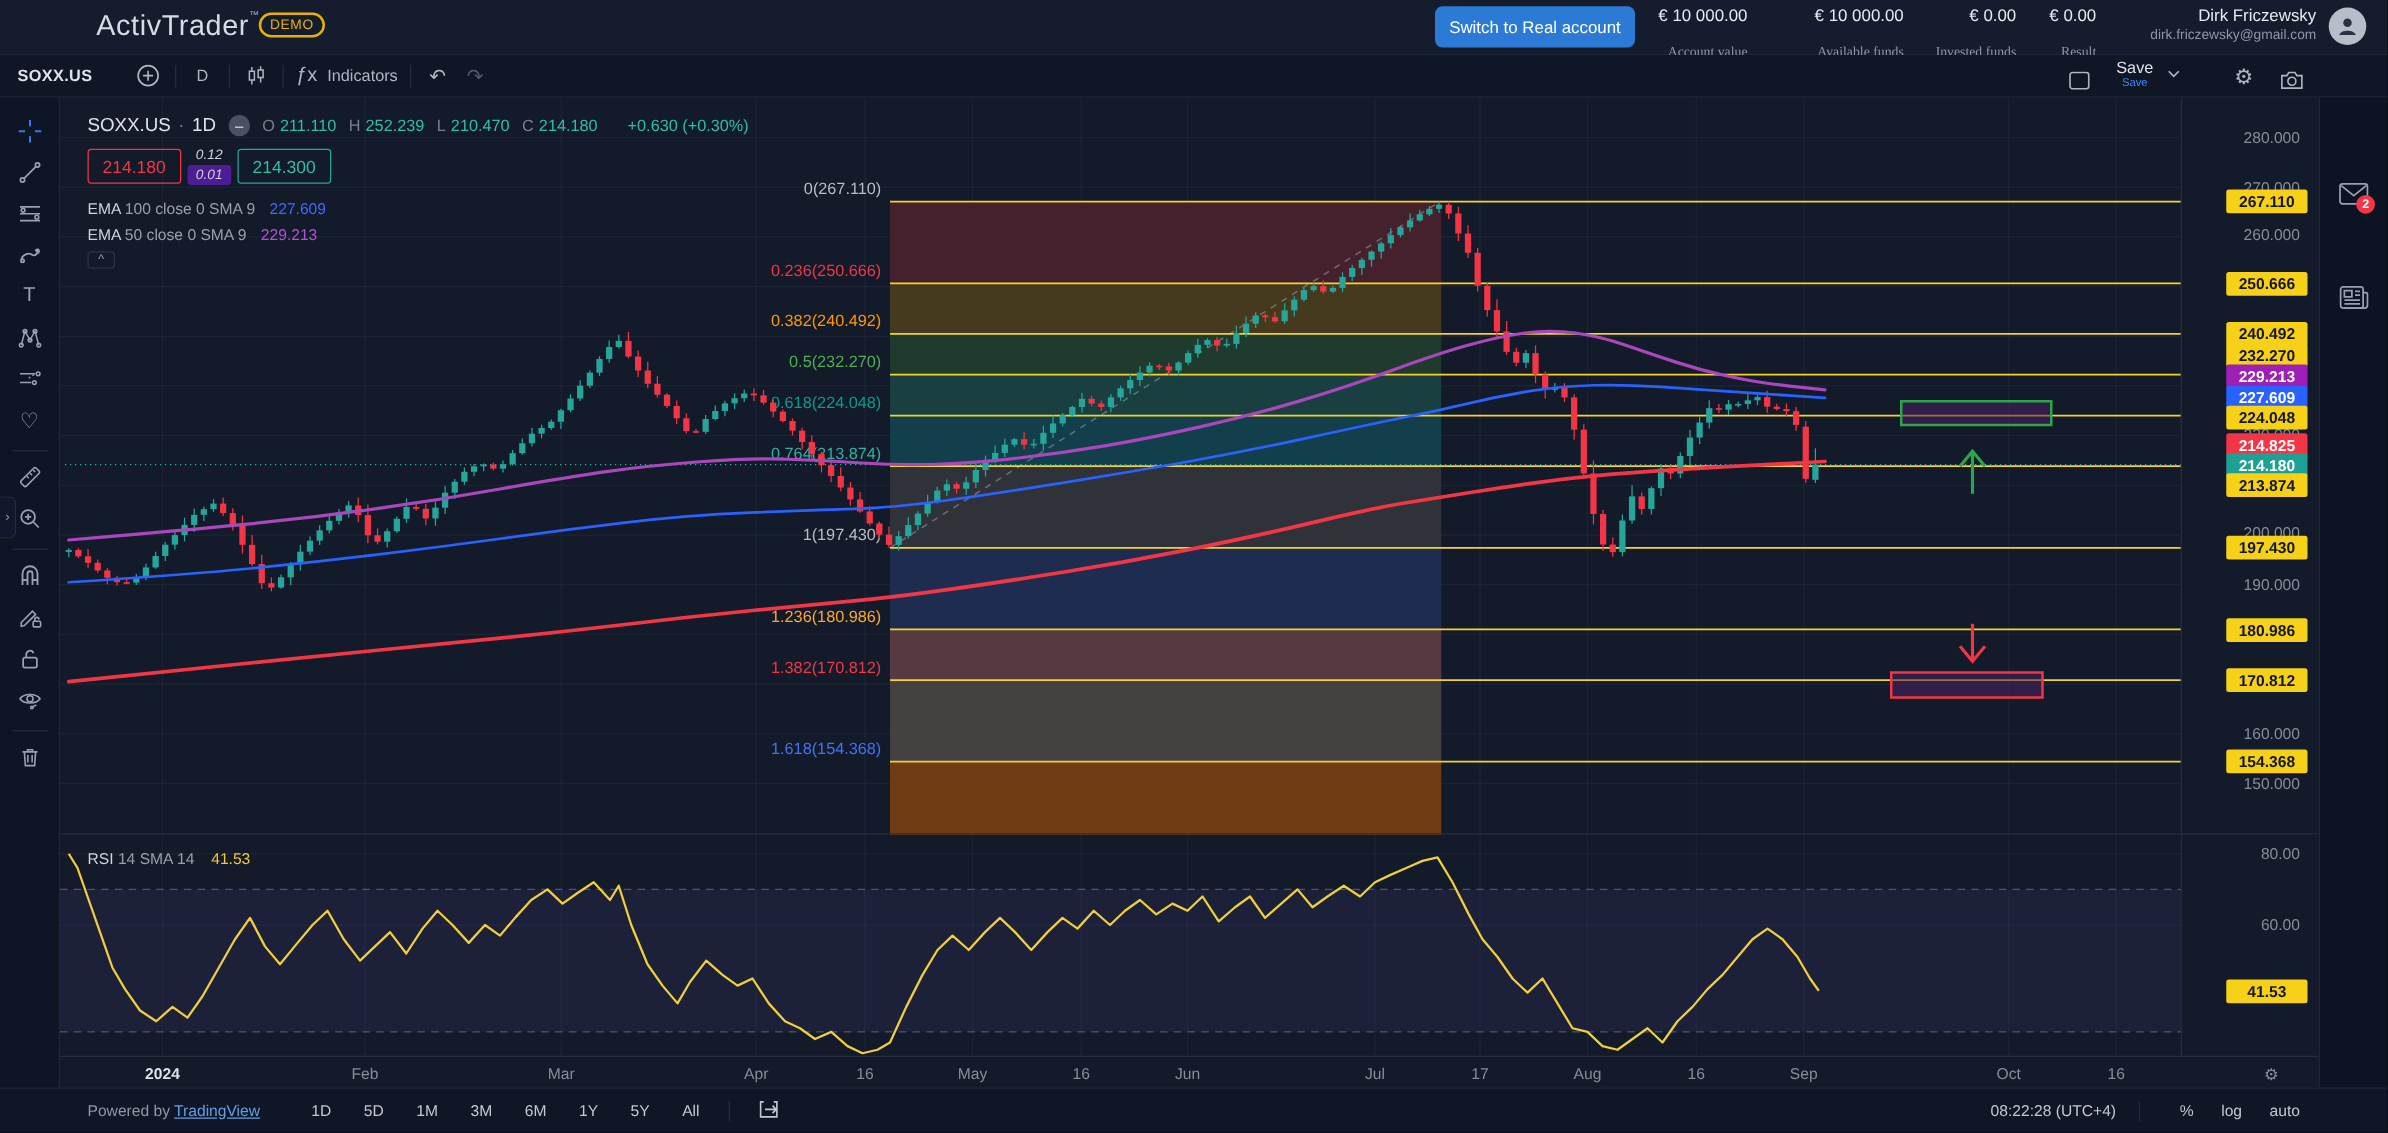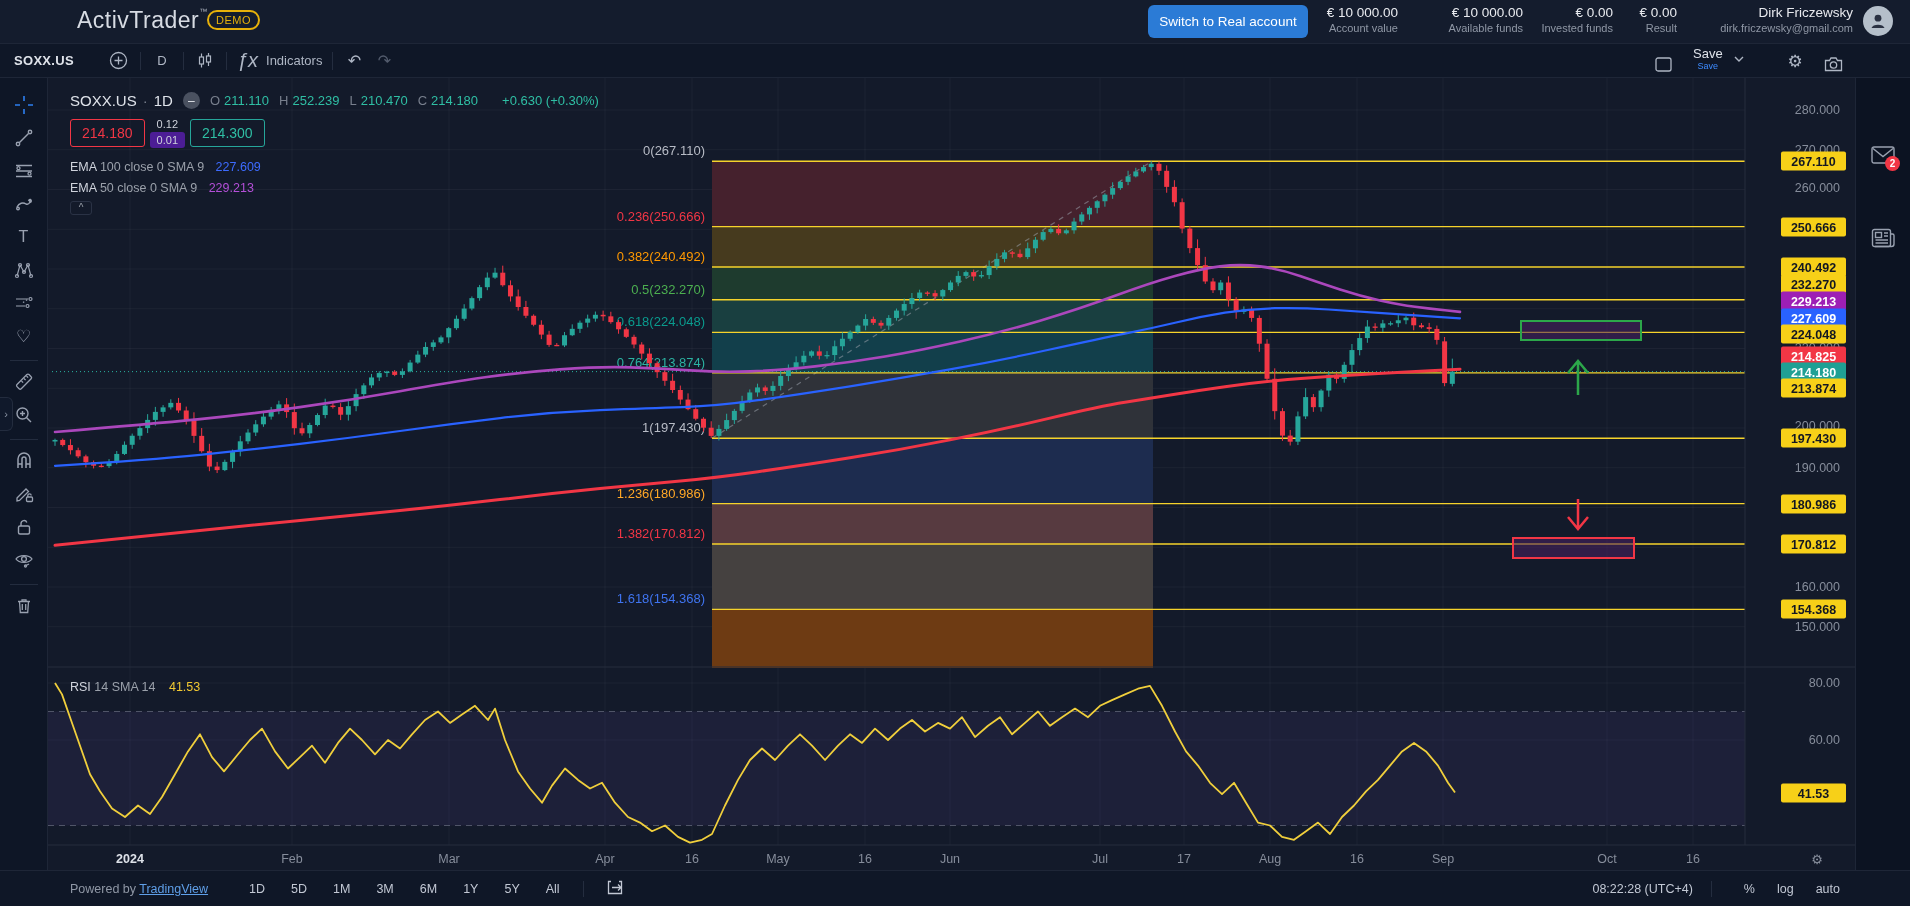--- a/index.html
+++ b/index.html
@@ -8,21 +8,21 @@
   #app { position:relative; width:1910px; height:906px; background:#131a2a; overflow:hidden; color:#c2c8d4; }
 
   
   #account-bar { position:absolute; top:0; left:0; width:1910px; height:44px; background:#141c2d; border-bottom:1px solid #1e2637; }
   .logo { position:absolute; left:77px; top:7px; font-size:23px; font-weight:300; color:#d7dbe3; letter-spacing:.5px; }
   .logo .tm { font-size:8px; vertical-align:top; color:#aab0bc; }
   .demo-badge { position:absolute; left:207px; top:10px; border:2px solid #e7b10a; color:#e7b10a; font-size:11px; font-weight:400; padding:2px 7px; border-radius:10px; letter-spacing:.5px; }
   .switch-btn { position:absolute; left:1148px; top:5px; width:160px; height:33px; background:#2b7bd6; border:none; border-radius:6px; color:#fff; font-size:13.5px; font-family:inherit; cursor:pointer; }
   .stat { position:absolute; top:5px; text-align:right; }
   .stat .v { font-size:13.5px; color:#e8eaef; }
-  .stat .l { font-size:11px; color:#8f97a5; margin-top:2px; }
+  .stat .l { font-size:11px; color:#8f97a5; margin-top:16px;font-family:Liberation Serif, serif; }
   #stat-0 { right:512px; } #stat-1 { right:387px; } #stat-2 { right:297px; } #stat-3 { right:233px; }
   .user-block { position:absolute; right:57px; top:5px; text-align:right; }
   .user-block .n { font-size:13.5px; color:#e8eaef; }
   .user-block .e { font-size:11px; color:#8f97a5; margin-top:2px; }
   .avatar { position:absolute; right:17px; top:6px; width:30px; height:30px; border-radius:50%; background:#b5bfca; display:flex; align-items:center; justify-content:center; }
 
   
   #symbol-bar { position:absolute; top:44px; left:0; width:1910px; height:34px; background:#0f1727; border-bottom:1px solid #1e2637; display:flex; align-items:center; font-size:13px; }
   #symbol-bar .sym { margin-left:14px; font-weight:700; color:#dfe3ea; letter-spacing:.3px; }
   .tb-icon { display:flex; align-items:center; justify-content:center; width:30px; height:26px; color:#aeb6c4; cursor:pointer; }
@@ -57,21 +57,21 @@
   #legend { position:absolute; left:22px; top:14px; pointer-events:none; }
   .leg-row1 { display:flex; align-items:center; font-size:15px; color:#dfe3ea; }
   .leg-row1 .minus { width:17px; height:17px; border-radius:50%; background:#4a5160; color:#e6e9ee; font-size:12px; display:flex; align-items:center; justify-content:center; margin:0 10px; pointer-events:auto; cursor:pointer; }
   .ohlc { font-size:13px; display:flex; gap:4px; align-items:center; }
   .ohlc .k { color:#787f8d; }
   .ohlc .v { color:#2fbfa4; }
   .quote-row { display:flex; align-items:center; margin-top:9px; pointer-events:auto; }
   .px-box { border:1px solid; border-radius:3px; font-size:14px; padding:5px 11px; cursor:pointer; }
   .px-bid { border-color:#f23645; color:#f23645; }
   .px-ask { border-color:#26a69a; color:#2fbfa4; }
-  .spread-col { display:flex; flex-direction:column; align-items:center; margin:0 5px; font-size:11px; color:#cfd3dc; }
+  .spread-col { display:flex; flex-direction:column; align-items:center; margin:0 5px; font-size:11px; color:#cfd3dc;font-style:italic; }
   .spread-col .sb { background:#4c1d95; border-radius:3px; padding:2px 7px; margin-top:2px; }
   .ind-row { margin-top:7px; font-size:12.5px; color:#9aa0aa; }
   .ind-row .nm { color:#cfd3dc; }
   .ind-row .val { margin-left:8px; }
   .caret-btn { width:22px; height:14px; border:1px solid #2a3245; border-radius:3px; color:#9aa0aa; font-size:10px; line-height:12px; text-align:center; margin-top:6px; pointer-events:auto; cursor:pointer; }
   #rsi-legend { position:absolute; left:22px; top:602px; font-size:12.5px; color:#9aa0aa; pointer-events:none; }
   #rsi-legend .nm { color:#cfd3dc; }
 
   
   #bottom-bar { position:absolute; bottom:0; left:0; width:1910px; height:36px; background:#0f1727; border-top:1px solid #1e2637; display:flex; align-items:center; font-size:12.5px; }
@@ -134,21 +134,21 @@
     <span class="tb-icon">
       <svg width="18" height="18" viewBox="0 0 18 18" fill="none" stroke="#aeb6c4" stroke-width="1.2">
           <rect x="3.5" y="5" width="4" height="7"></rect>
           <path d="M5.5 1.5 v3.5 M5.5 12 v3.5"></path>
           <rect x="10.5" y="4" width="4" height="6"></rect>
           <path d="M12.5 1 v3 M12.5 10 v4"></path>
         </svg>
     </span>
     <span class="tb-sep"></span>
     <span class="tb-icon" style="width:auto;padding:0 4px">
-      <span style="font-style:italic;font-size:20px">ƒx</span>
+      <span style="font-size:16px">ƒx</span>
       <span style="margin-left:8px">Indicators</span>
     </span>
     <span class="tb-sep"></span>
     <span class="tb-icon" style="font-size:16px">↶</span>
     <span class="tb-icon dim" style="font-size:16px">↷</span>
 
     <span class="tb-icon" id="layout-btn">
       <svg width="17" height="15" viewBox="0 0 17 15" fill="none" stroke="#aeb6c4" stroke-width="1.3">
           <rect x="1" y="1" width="15" height="13" rx="2"></rect>
         </svg>

